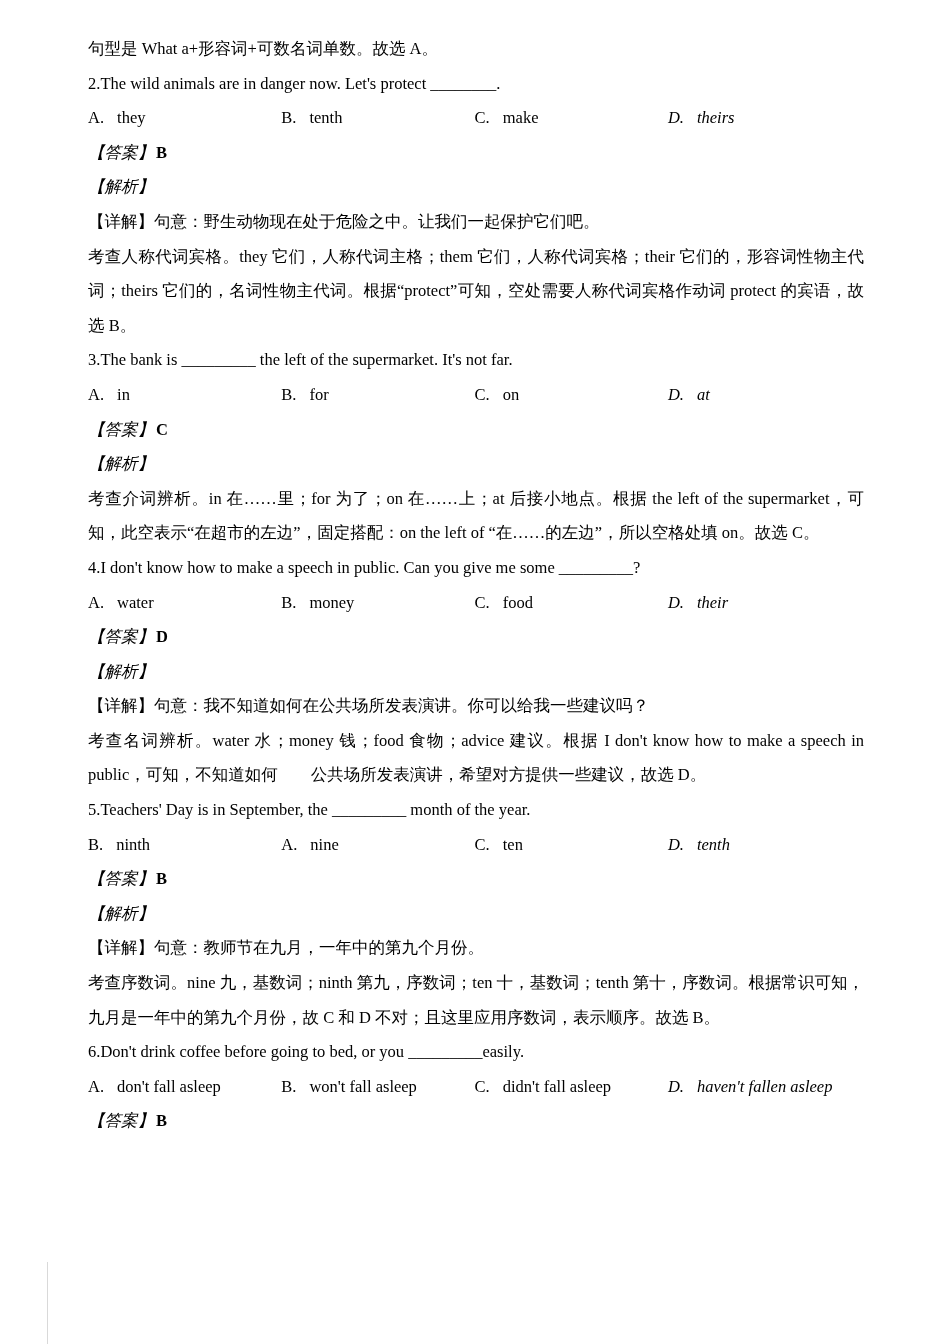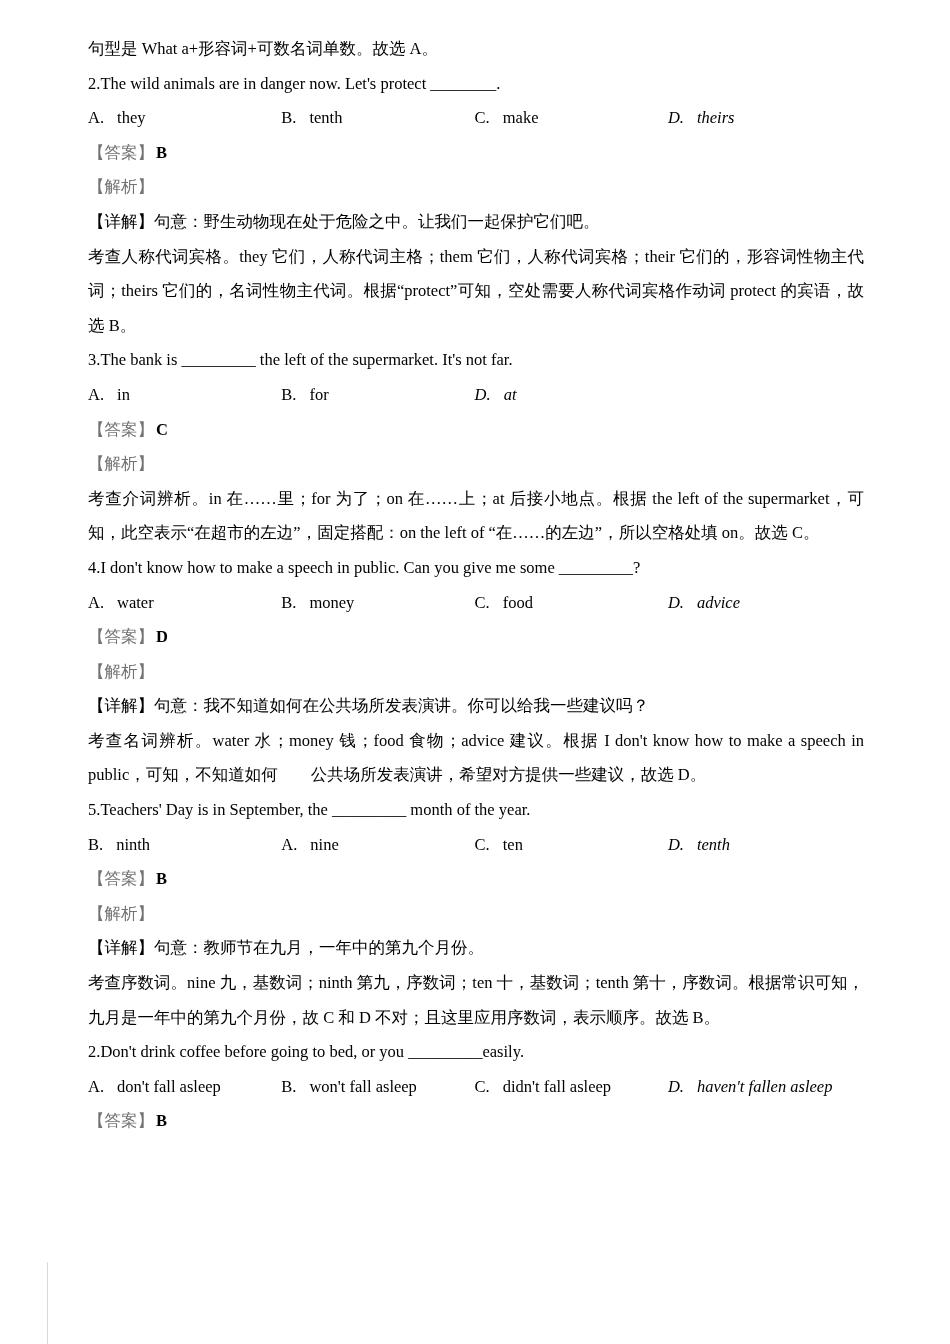--- a/index.html
+++ b/index.html
@@ -20,21 +20,21 @@
     background: #ffffff;
     position: relative;
   }
   .line {
     line-height: 34.6px;
     white-space: pre-wrap;
   }
   .justify {
     text-align: justify;
   }
-  .blue { color: #737373; }
+  .blue { color: #000000; font-style: italic; }
   .ans-value { color: #000; font-weight: bold; margin-left: 2px; }
   .options-row {
     display: flex;
     line-height: 34.6px;
   }
   .option { width: 193.3px; flex: 0 0 auto; display: inline-block; }
   .option:last-child { width: auto; font-style: italic; }
   .opt-letter { display: inline-block; margin-right: 13px; }
   .edge-line {
     position: absolute;
@@ -59,48 +59,49 @@
         <span class="option"><span class="opt-letter">D.</span><span class="opt-text">theirs</span></span>
       </div>
       <p class="line"><span class="blue">【答案】</span><span class="ans-value">B</span></p>
       <p class="line"><span class="blue">【解析】</span></p>
       <p class="line"><span class="detail-prefix">【详解】</span><span class="detail-text">句意：野生动物现在处于危险之中。让我们一起保护它们吧。</span></p>
       <p class="line justify"><span class="para-text">考查人称代词宾格。they 它们，人称代词主格；them 它们，人称代词宾格；their 它们的，形容词性物主代词；theirs 它们的，名词性物主代词。根据“protect”可知，空处需要人称代词宾格作动词 protect 的宾语，故选 B。</span></p>
       <p class="line"><span class="para-text">3.The bank is _________ the left of the supermarket. It's not far.</span></p>
       <div class="options-row">
         <span class="option"><span class="opt-letter">A.</span><span class="opt-text">in</span></span>
         <span class="option"><span class="opt-letter">B.</span><span class="opt-text">for</span></span>
+        <span class="option"><span class="opt-letter">C.</span><span class="opt-text">on</span></span>
         <span class="option"><span class="opt-letter">D.</span><span class="opt-text">at</span></span>
       </div>
       <p class="line"><span class="blue">【答案】</span><span class="ans-value">C</span></p>
       <p class="line"><span class="blue">【解析】</span></p>
       <p class="line justify"><span class="para-text">考查介词辨析。in 在……里；for 为了；on 在……上；at 后接小地点。根据 the left of the supermarket，可知，此空表示“在超市的左边”，固定搭配：on the left of “在……的左边”，所以空格处填 on。故选 C。</span></p>
       <p class="line"><span class="para-text">4.I don't know how to make a speech in public. Can you give me some _________?</span></p>
       <div class="options-row">
         <span class="option"><span class="opt-letter">A.</span><span class="opt-text">water</span></span>
         <span class="option"><span class="opt-letter">B.</span><span class="opt-text">money</span></span>
         <span class="option"><span class="opt-letter">C.</span><span class="opt-text">food</span></span>
-        <span class="option"><span class="opt-letter">D.</span><span class="opt-text">advice</span></span>
+        <span class="option"><span class="opt-letter">D.</span><span class="opt-text">their</span></span>
       </div>
       <p class="line"><span class="blue">【答案】</span><span class="ans-value">D</span></p>
       <p class="line"><span class="blue">【解析】</span></p>
       <p class="line"><span class="detail-prefix">【详解】</span><span class="detail-text">句意：我不知道如何在公共场所发表演讲。你可以给我一些建议吗？</span></p>
       <p class="line justify"><span class="para-text">考查名词辨析。water 水；money 钱；food 食物；advice 建议。根据 I don't know how to make a speech in public，可知，不知道如何　　公共场所发表演讲，希望对方提供一些建议，故选 D。</span></p>
       <p class="line"><span class="para-text">5.Teachers' Day is in September, the _________ month of the year.</span></p>
       <div class="options-row">
         <span class="option"><span class="opt-letter">B.</span><span class="opt-text">ninth</span></span>
         <span class="option"><span class="opt-letter">A.</span><span class="opt-text">nine</span></span>
         <span class="option"><span class="opt-letter">C.</span><span class="opt-text">ten</span></span>
         <span class="option"><span class="opt-letter">D.</span><span class="opt-text">tenth</span></span>
       </div>
       <p class="line"><span class="blue">【答案】</span><span class="ans-value">B</span></p>
       <p class="line"><span class="blue">【解析】</span></p>
       <p class="line"><span class="detail-prefix">【详解】</span><span class="detail-text">句意：教师节在九月，一年中的第九个月份。</span></p>
       <p class="line justify"><span class="para-text">考查序数词。nine 九，基数词；ninth 第九，序数词；ten 十，基数词；tenth 第十，序数词。根据常识可知，九月是一年中的第九个月份，故 C 和 D 不对；且这里应用序数词，表示顺序。故选 B。</span></p>
-      <p class="line"><span class="para-text">2.Don't drink coffee before going to bed, or you _________easily.</span></p>
+      <p class="line"><span class="para-text">6.Don't drink coffee before going to bed, or you _________easily.</span></p>
       <div class="options-row">
         <span class="option"><span class="opt-letter">A.</span><span class="opt-text">don't fall asleep</span></span>
         <span class="option"><span class="opt-letter">B.</span><span class="opt-text">won't fall asleep</span></span>
         <span class="option"><span class="opt-letter">C.</span><span class="opt-text">didn't fall asleep</span></span>
         <span class="option"><span class="opt-letter">D.</span><span class="opt-text">haven't fallen asleep</span></span>
       </div>
       <p class="line"><span class="blue">【答案】</span><span class="ans-value">B</span></p>
     </div>
   <div class="edge-line"></div>
 </div>

